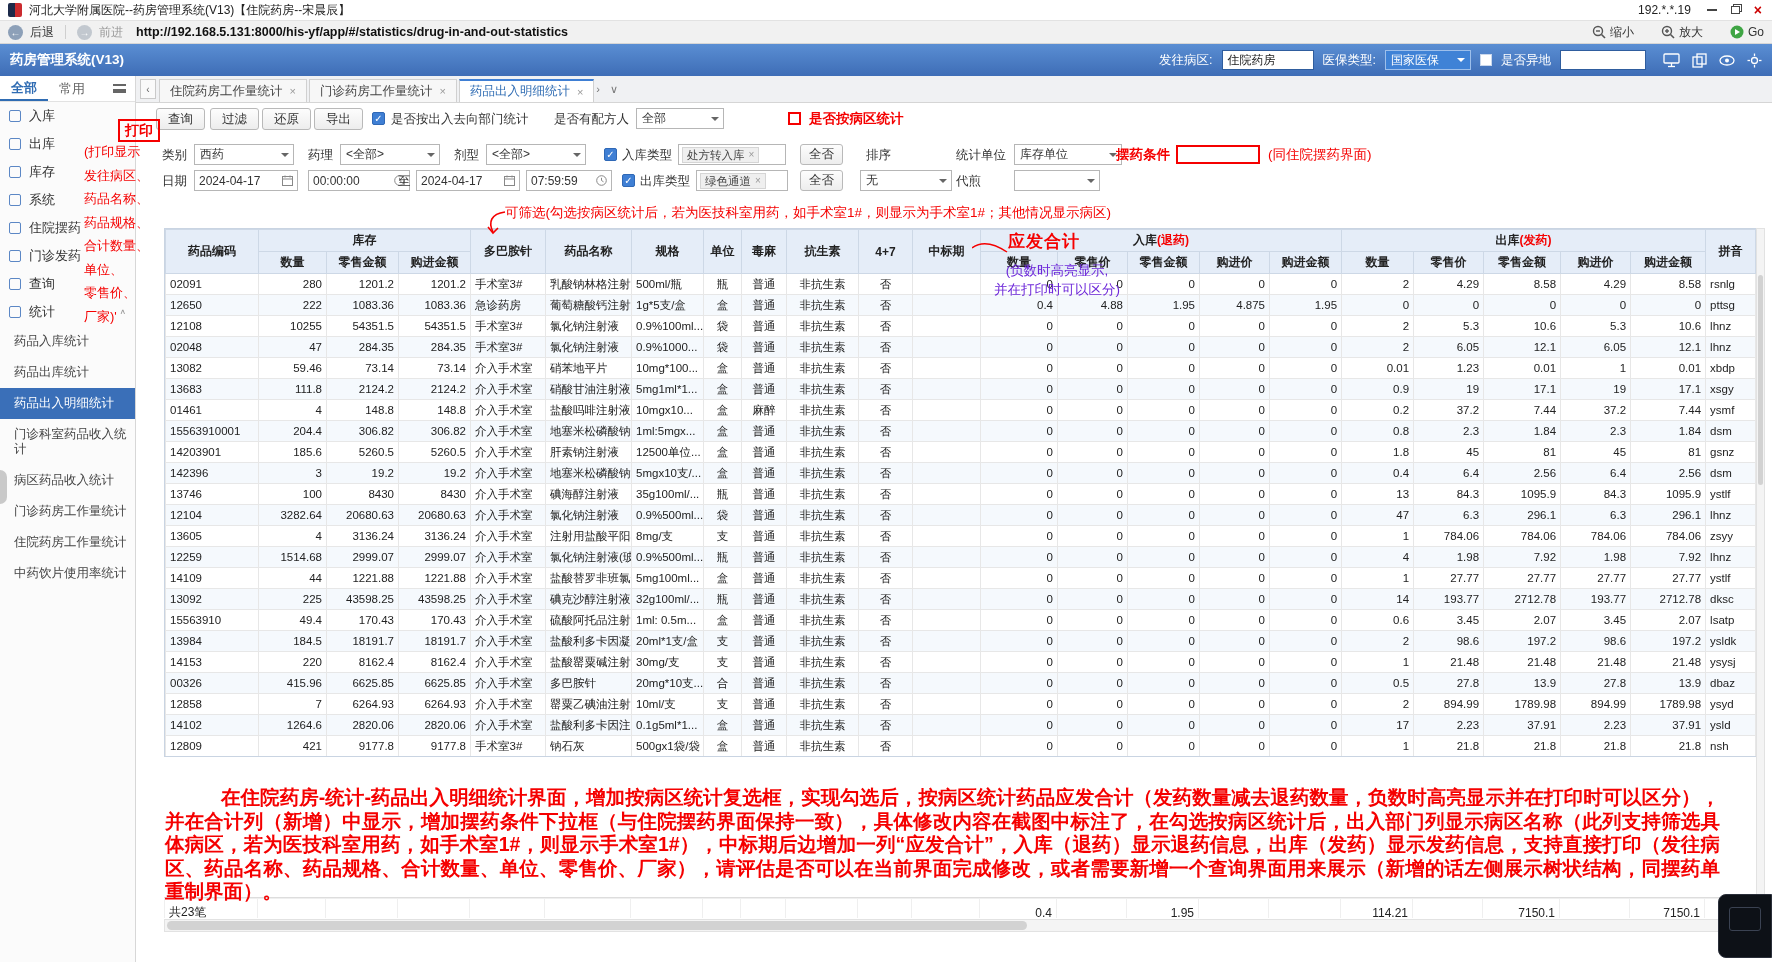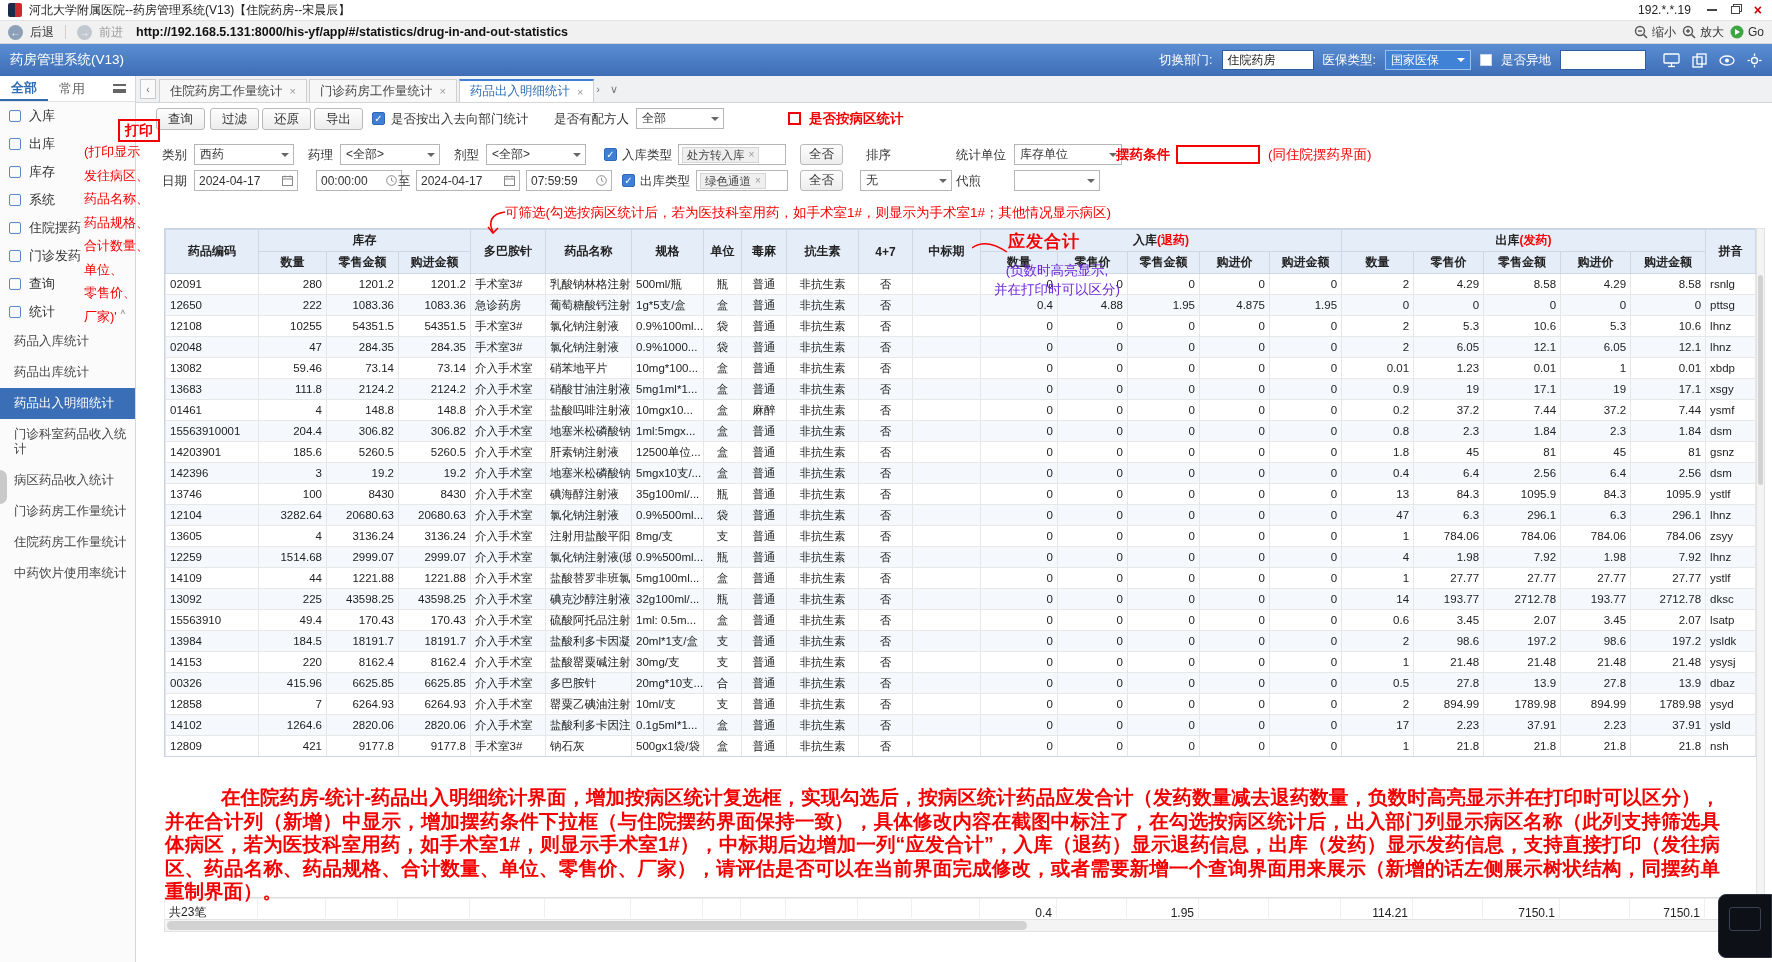--- a/index.html
+++ b/index.html
@@ -19,27 +19,27 @@
   .wb-close{color:#c00;font-size:14px;font-weight:bold;line-height:10px;}
 
   
   #browserbar{position:absolute;top:21px;left:0;right:0;height:23px;background:#f1f1f1;border-bottom:1px solid #d6d6d6;
     display:flex;align-items:center;padding:0 8px;font-size:12px;color:#333;gap:7px;}
   .nav-circle{width:15px;height:15px;border-radius:50%;background:#8da0b8;color:#fff;font-size:10px;
     display:flex;align-items:center;justify-content:center;flex:none;}
   .nav-circle.dis{background:#c2c8cf;}
   .nav-sep{width:1px;height:14px;background:#cfcfcf;margin:0 4px;}
   .url{font-size:12.5px;color:#111;font-weight:bold;margin-left:6px;white-space:nowrap;}
-  .br-right{margin-left:auto;display:flex;align-items:center;gap:6px;}
+  .br-right{margin-left:auto;display:flex;align-items:center;gap:27px;}
   .br-item{display:flex;align-items:center;gap:4px;}
 
   
   #appheader{position:absolute;top:44px;left:0;right:0;height:32px;
     background:linear-gradient(180deg,#5a8ed3,#3e6db6);display:flex;align-items:center;padding:0 10px;color:#fff;}
-  .ah-title{font-size:13.5px;font-weight:normal;}
+  .ah-title{font-size:13.5px;font-weight:bold;}
   .ah-right{margin-left:auto;display:flex;align-items:center;gap:9px;font-size:12.5px;}
   .ah-input{height:20px;min-width:92px;background:#fff;border:1px solid #2f5d9e;color:#222;font-size:12px;
     display:flex;align-items:center;padding:0 5px;}
   .ah-select{height:20px;min-width:86px;background:#3f82d6;border:1px solid #9dbfeb;color:#fff;font-size:12px;
     display:flex;align-items:center;justify-content:space-between;padding:0 5px;gap:6px;}
   .caret-w{width:0;height:0;border:4px solid transparent;border-top-color:#fff;margin-top:4px;}
   .ah-cb{width:12px;height:12px;background:#fff;border:1px solid #c9d7ec;flex:none;}
   .ah-icons{display:flex;align-items:center;gap:12px;margin-left:8px;}
   .ah-icons svg{display:block;}
 
@@ -172,21 +172,21 @@
           <path d="M5 4 L10 7 L5 10 Z" fill="#fff"></path>
         </svg>
       <span>Go</span>
     </span>
   </span>
 </div>
 
 <div id="appheader">
   <span class="ah-title">药房管理系统(V13)</span>
   <span class="ah-right">
-    <span>切换部门:</span>
+    <span>发往病区:</span>
     <span class="ah-input">住院药房</span>
     <span>医保类型:</span>
     <span class="ah-select">
       <span>国家医保</span>
       <span class="caret-w"></span>
     </span>
     <span class="ah-cb"></span>
     <span>是否异地</span>
     <span class="ah-input" style="min-width:86px"></span>
     <span class="ah-icons">
@@ -348,21 +348,21 @@
     <span class="lbl" style="left:26px">日期</span>
     <span class="dinput" style="left:58px;width:104px">
       <span>2024-04-17</span>
       <svg width="11" height="11">
           <rect x="0.5" y="1.5" width="10" height="9" fill="none" stroke="#888"></rect>
           <line x1="0.5" y1="4" x2="10.5" y2="4" stroke="#888"></line>
           <line x1="3" y1="0.5" x2="3" y2="2.5" stroke="#888"></line>
           <line x1="8" y1="0.5" x2="8" y2="2.5" stroke="#888"></line>
         </svg>
     </span>
-    <span class="dinput" style="left:180px;width:86px">
+    <span class="dinput" style="left:172px;width:102px">
       <span>00:00:00</span>
       <svg width="11" height="11">
           <circle cx="5.5" cy="5.5" r="4.8" fill="none" stroke="#888"></circle>
           <polyline points="5.5,2.8 5.5,5.5 7.5,6.8" fill="none" stroke="#888"></polyline>
         </svg>
     </span>
     <span class="lbl" style="left:262px">至</span>
     <span class="dinput" style="left:280px;width:104px">
       <span>2024-04-17</span>
       <svg width="11" height="11">

